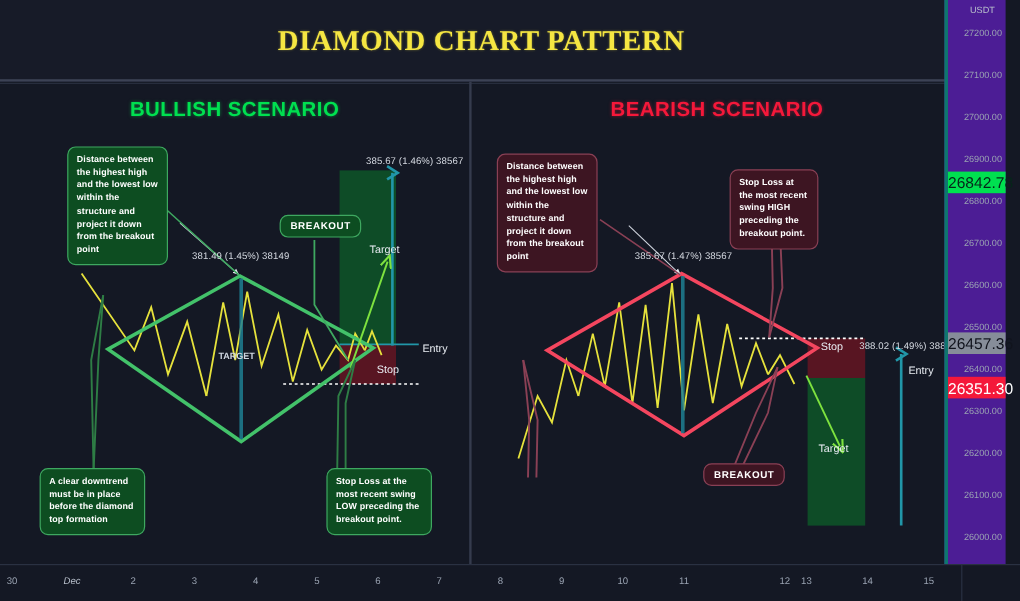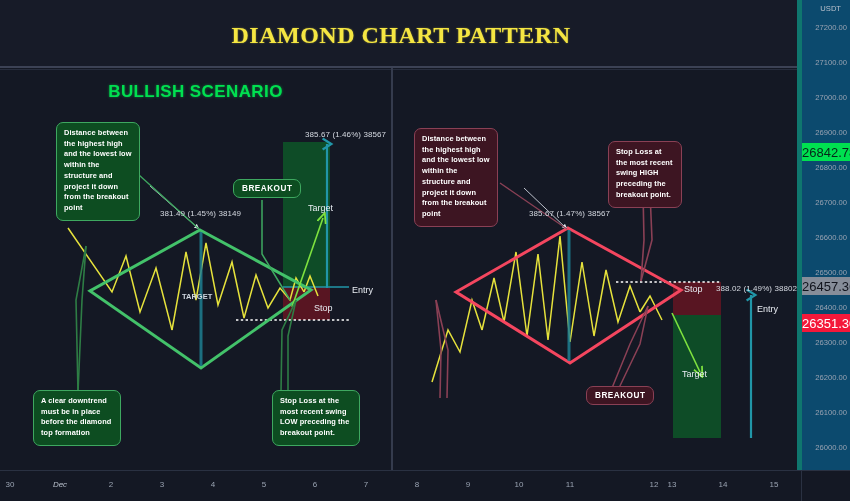--- a/index.html
+++ b/index.html
@@ -92,23 +92,23 @@
   .zone-label{
     position:absolute;font-size:9px;color:#e8ecf2;white-space:nowrap;
   }
   .zone-label.small{font-size:7.5px;font-weight:bold;color:#cfd6e0;}
   .side-label{
     position:absolute;font-size:9px;color:#e8ecf2;white-space:nowrap;
   }
 
   
   #price-scale{
-    position:absolute;right:0;top:0;width:48px;height:470px;
-    background:#0c4a6e;
-    border-left:5px solid #0f766e;
+    position:absolute;right:12px;top:0;width:48px;height:470px;
+    background:#4c1d95;
+    border-left:3px solid #0f766e;
   }
   #price-scale .ptick{
     position:absolute;right:3px;
     font-size:7.6px;color:#9aa3b2;white-space:nowrap;
   }
   #price-scale .unit{
     position:absolute;right:9px;top:4px;font-size:7.6px;color:#b9c0cc;
   }
   .badge{
     position:absolute;right:0;width:48px;
@@ -145,20 +145,21 @@
   <div id="plot">
 
     <div id="header"></div>
     <div id="header-rule"></div>
     <div id="header-rule2"></div>
     <div id="title">DIAMOND CHART PATTERN</div>
 
     <div id="mid-divider"></div>
 
     <div id="bull-title" class="scenario-title">BULLISH SCENARIO</div>
+    <div id="bear-title" class="scenario-title">BEARISH SCENARIO</div>
 
     <svg id="draw" viewBox="0 0 802 470">
       <defs>
         <marker id="arrow-green" markerWidth="7" markerHeight="7" refX="3" refY="3.2" orient="auto">
           <path d="M0,0.4 L6.4,3.2 L0,6" fill="none" stroke="#7ee23f" stroke-width="1.1"></path>
         </marker>
         <marker id="arrow-white" markerWidth="7" markerHeight="7" refX="4" refY="3.2" orient="auto">
           <path d="M0,0.6 L6,3.2 L0,5.8 Z" fill="#e7eaf0"></path>
         </marker>
         <marker id="tipup" markerWidth="6" markerHeight="6" refX="3" refY="3" orient="auto">

